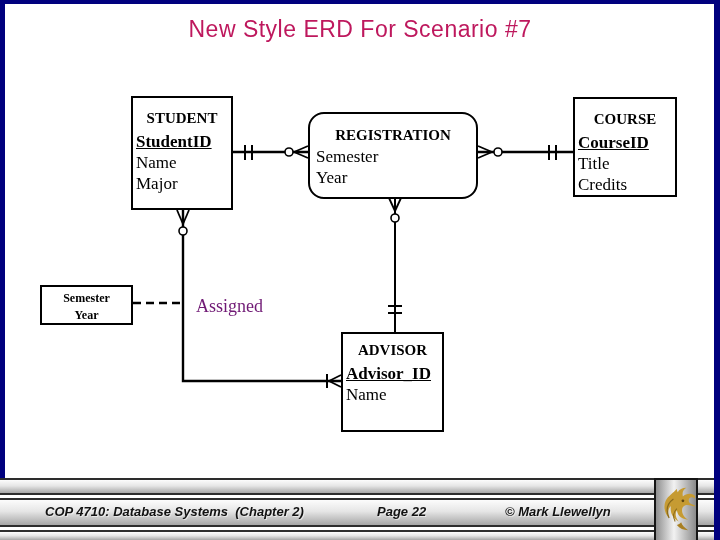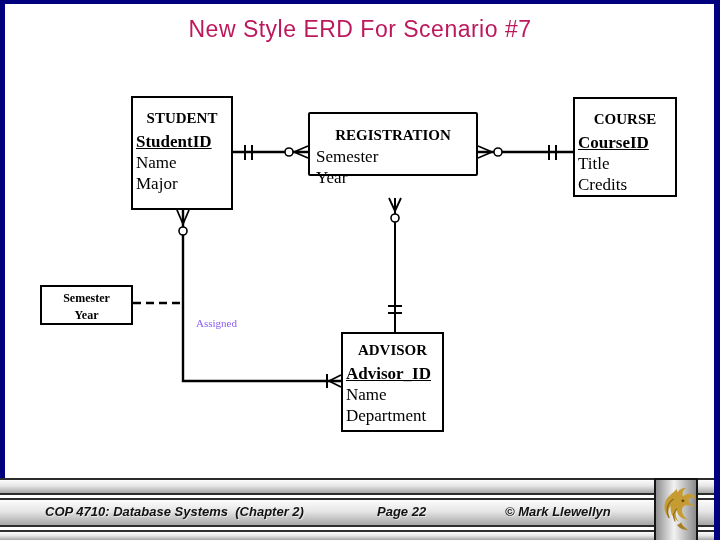--- a/index.html
+++ b/index.html
@@ -20,36 +20,36 @@
   
   .entity {
     position:absolute; background:#fff; border:2px solid #000; box-sizing:border-box;
     font-family:"Liberation Serif", serif; color:#000; z-index:4;
   }
   .entity .etitle { text-align:center; font-weight:bold; font-size:15px; padding-top:12px; }
   .entity .attrs  { padding:4px 0 0 3px; font-size:17px; line-height:21px; }
   .key { font-weight:bold; text-decoration:underline; }
 
   .ent-student      { left:131px; top:96px;  width:102px; height:114px; }
-  .ent-registration { left:308px; top:112px; width:170px; height:64px; border-radius:2px; }
+  .ent-registration { left:308px; top:112px; width:170px; height:87px; border-radius:16px; }
   .ent-registration .etitle { padding-top:13px; }
   .ent-registration .attrs  { padding-left:6px; padding-top:2px; }
   .ent-course       { left:573px; top:97px;  width:104px; height:100px; }
   .ent-advisor      { left:341px; top:332px; width:103px; height:100px; }
   .ent-advisor .etitle { padding-top:8px; }
 
   .note-box {
     position:absolute; left:40px; top:285px; width:93px; height:40px;
     background:#fff; border:2px solid #000; box-sizing:border-box; z-index:4;
     font-family:"Liberation Serif", serif; font-weight:bold; font-size:12px;
     text-align:center; line-height:17px; padding-top:3px;
   }
   .assigned-label {
     position:absolute; left:196px; top:296px; z-index:4;
-    font-family:"Liberation Serif", serif; font-size:11px; color:#8b5cf6;margin-top:21px;
+    font-family:"Liberation Serif", serif; font-size:18px; color:#701a75;
   }
 
   .diagram-svg { position:absolute; left:0; top:0; width:720px; height:540px; z-index:3; pointer-events:none; }
   .diagram-svg line, .diagram-svg polyline, .diagram-svg circle { stroke:#000; }
 
   
   .strip {
     position:absolute; left:0; width:714px; box-sizing:border-box; z-index:6;
     background:linear-gradient(180deg,#fcfcfc 0%,#e6e6e6 45%,#a6a6a6 100%);
     border-top:2px solid #2d2d2d; border-bottom:2px solid #2d2d2d;
@@ -166,21 +166,20 @@
       <div>Title</div>
       <div>Credits</div>
     </div>
   </div>
 
   <div class="entity ent-advisor">
     <div class="etitle">ADVISOR</div>
     <div class="attrs">
       <div class="key">Advisor_ID</div>
       <div>Name</div>
-      <div>Department</div>
     </div>
   </div>
 
   <div class="note-box">
     <div>Semester</div>
     <div>Year</div>
   </div>
 
   <div class="assigned-label">Assigned</div>
 

